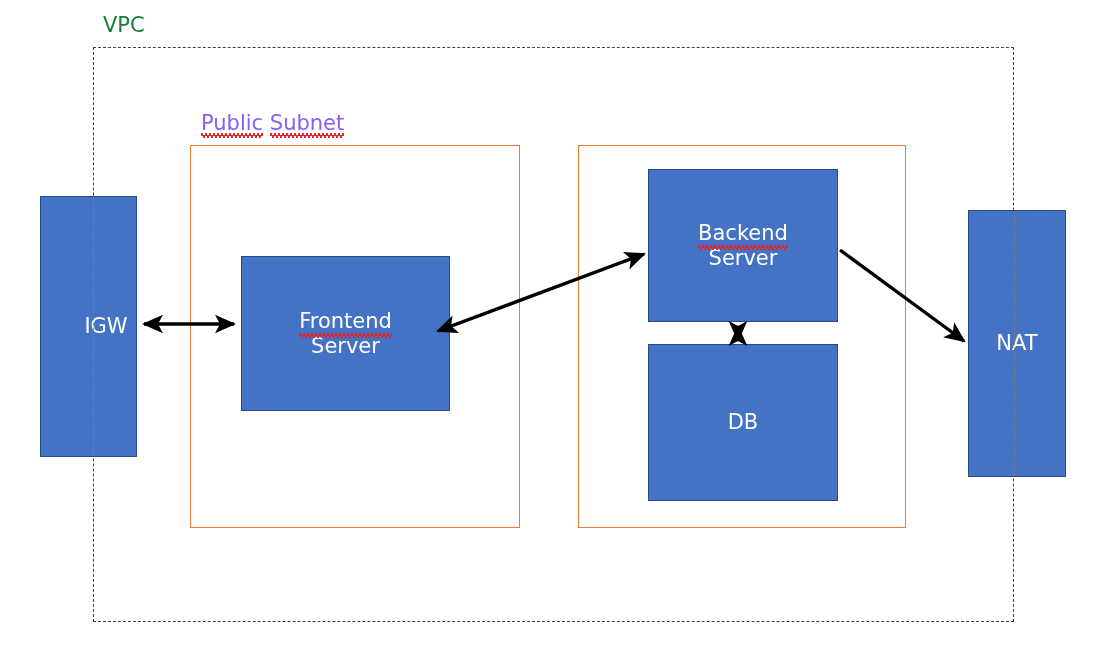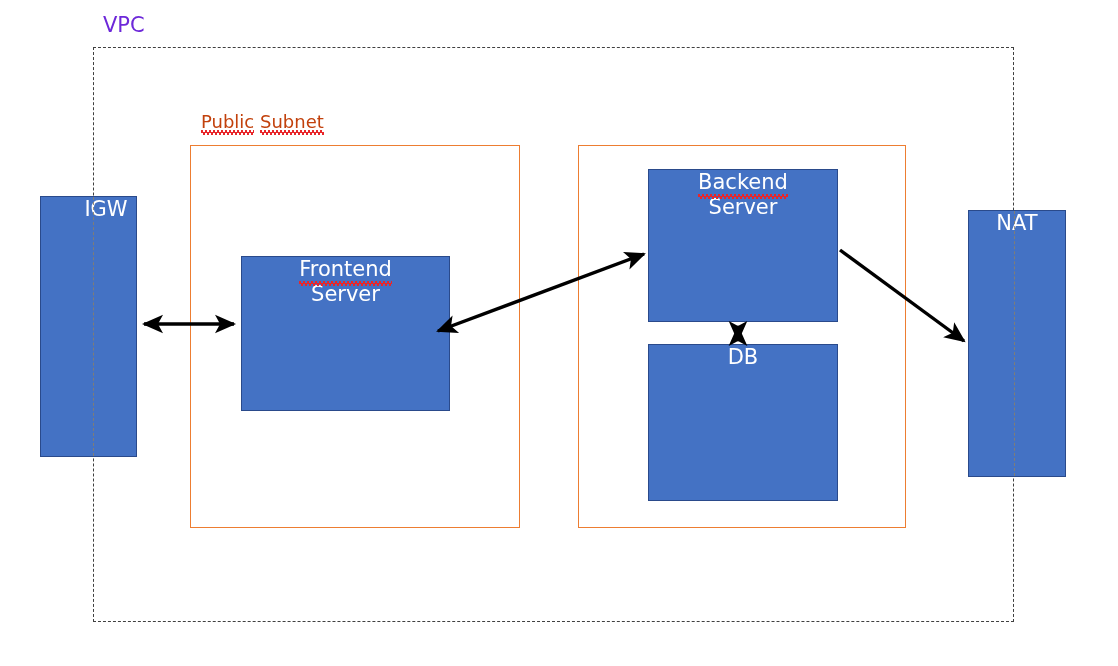--- a/index.html
+++ b/index.html
@@ -26,38 +26,38 @@
     height: 575px;
     border: 1.6px dashed #404040;
     box-sizing: border-box;
     background: transparent;
   }
   .vpc-label {
     position: absolute;
     left: 103px;
     top: 15px;
     font-size: 21px;
-    color: #6d28d9;
+    color: #15803d;
     line-height: 1;
     white-space: nowrap;
   }
   
   .subnet-box {
     position: absolute;
     border: 1.6px solid #ED7D31;
     box-sizing: border-box;
     background: transparent;
   }
   #subnet-public  { left: 190px; top: 145px; width: 330px; height: 383px; }
   #subnet-private { left: 578px; top: 145px; width: 328px; height: 383px; }
 
   .subnet-label {
     position: absolute;
-    font-size: 18px;
-    color: #c2410c;
+    font-size: 21px;
+    color: #8b5cf6;
     line-height: 1;
     white-space: nowrap;
   }
   #label-public-subnet  { left: 201px; top: 113px; }
   #label-private-subnet { left: 586px; top: 113px; }
 
   
   .sp {
     position: relative;
     display: inline-block;
@@ -93,20 +93,21 @@
   }
 
   
   .node {
     position: absolute;
     background: #4472C4;
     border: 1.5px solid #2A4A8B;
     box-sizing: border-box;
     color: #ffffff;
     display: flex;
+    align-items: center;
     justify-content: center;
     text-align: center;
     font-size: 21px;
     line-height: 1.18;
     z-index: 4;
   }
   #node-igw      { left: 40px;  top: 196px; width: 97px;  height: 261px; padding-left: 35px; }
   #node-frontend { left: 241px; top: 256px; width: 209px; height: 155px; }
   #node-backend  { left: 648px; top: 169px; width: 190px; height: 153px; }
   #node-db       { left: 648px; top: 344px; width: 190px; height: 157px; }

